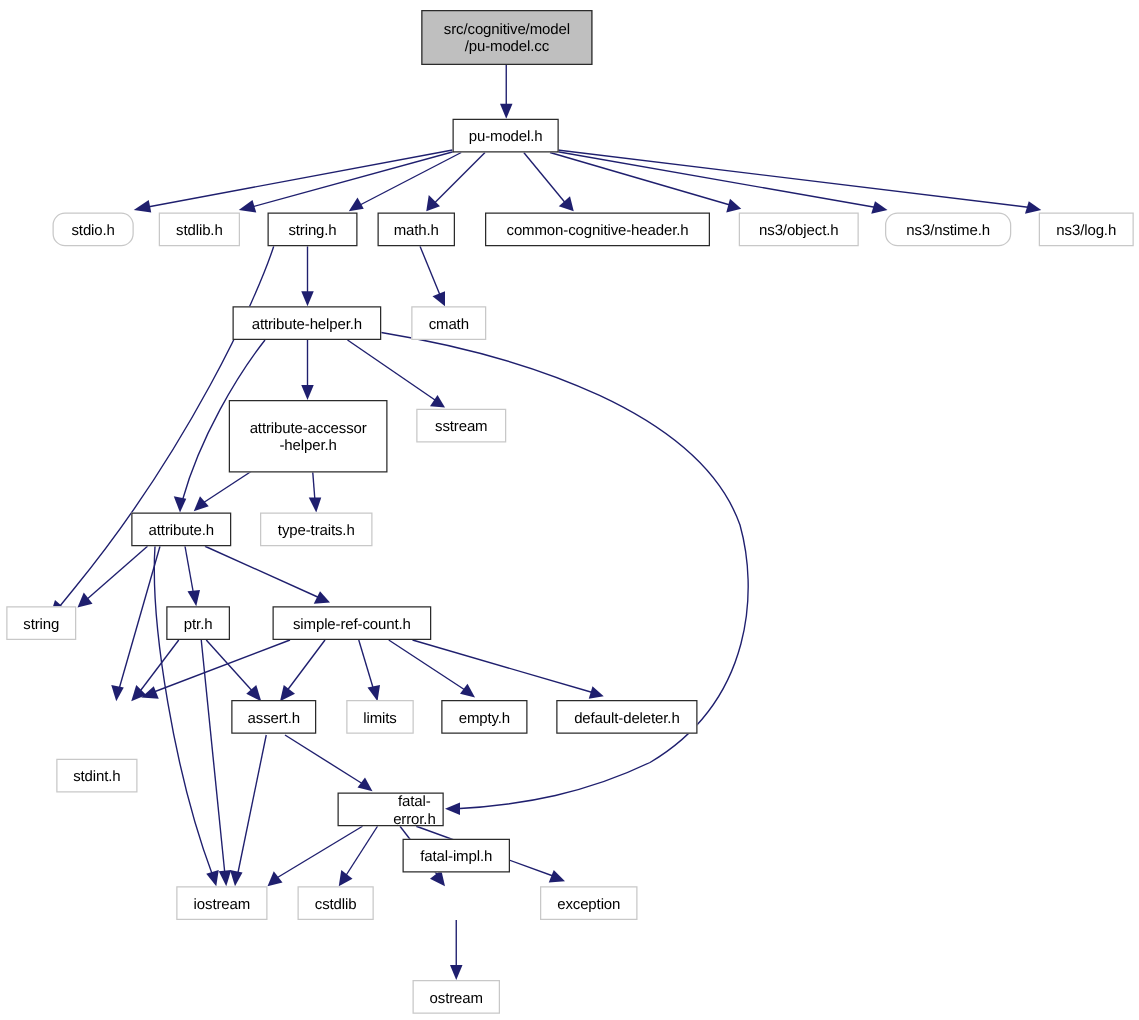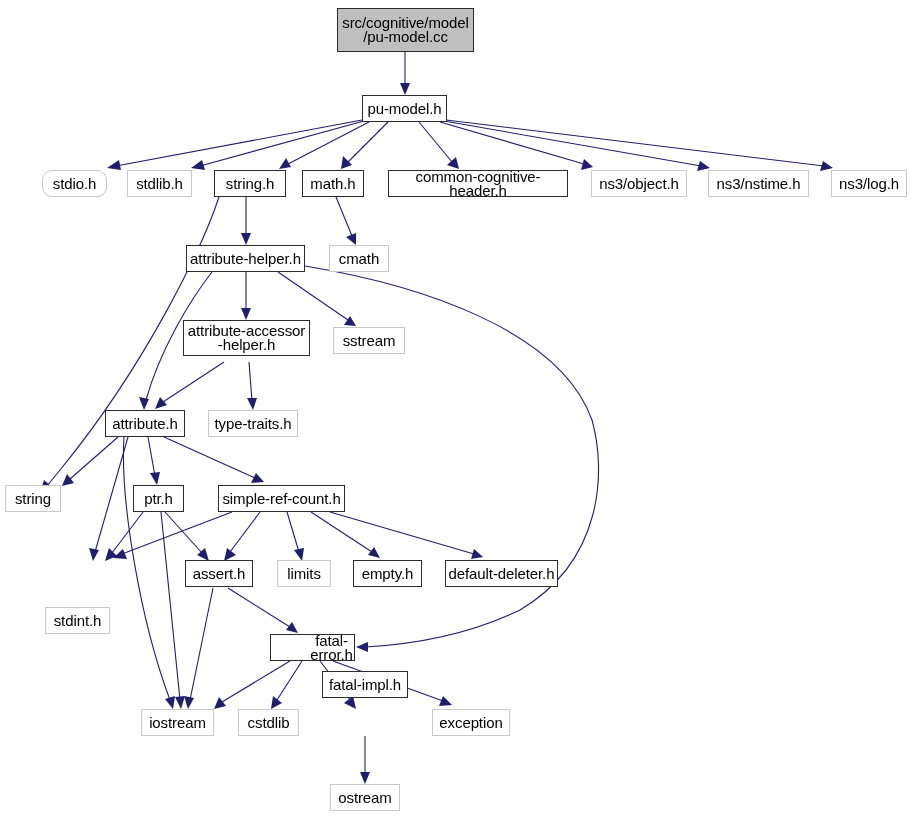--- a/index.html
+++ b/index.html
@@ -36,21 +36,21 @@
     fill: #1f1f6e;
     stroke: none;
   }
   .node {
     position: absolute;
     box-sizing: border-box;
     display: flex;
     align-items: center;
     justify-content: center;
     text-align: center;
-    font-size: 15px;
+    font-size: 12px;
     line-height: 14px;
     color: #000000;
     background: #ffffff;
     border: 1px solid #c8c8c8;
     white-space: pre-line;
     letter-spacing: -0.1px;
   }
   .node.strong {
     border: 1.4px solid #2b2b2b;
   }
@@ -213,37 +213,37 @@
   </div>
 
   <div class="node strong" style="left:388px; top:170px; width:180px; height:27px;">
     <span class="node-label">common-cognitive-header.h</span>
   </div>
 
   <div class="node" style="left:591px; top:170px; width:96px; height:27px;">
     <span class="node-label">ns3/object.h</span>
   </div>
 
-  <div class="node" style="left:708px; top:170px; width:101px; height:27px;">
+  <div class="node" style="left:708px; top:170px; width:101px; height:27px;border-radius:10px;">
     <span class="node-label">ns3/nstime.h</span>
   </div>
 
   <div class="node" style="left:831px; top:170px; width:76px; height:27px;">
     <span class="node-label">ns3/log.h</span>
   </div>
 
   <div class="node strong" style="left:186px; top:245px; width:119px; height:27px;text-align:center;">
     <span class="node-label">attribute-helper.h</span>
   </div>
 
   <div class="node" style="left:329px; top:245px; width:60px; height:27px;">
     <span class="node-label">cmath</span>
   </div>
 
-  <div class="node strong" style="left:183px; top:320px; width:127px; height:36px;">
+  <div class="node strong" style="left:183px; top:320px; width:127px; height:58px;">
     <span class="node-label">attribute-accessor
 -helper.h</span>
   </div>
 
   <div class="node" style="left:333px; top:327px; width:72px; height:27px;">
     <span class="node-label">sstream</span>
   </div>
 
   <div class="node strong" style="left:105px; top:410px; width:80px; height:27px;">
     <span class="node-label">attribute.h</span>

